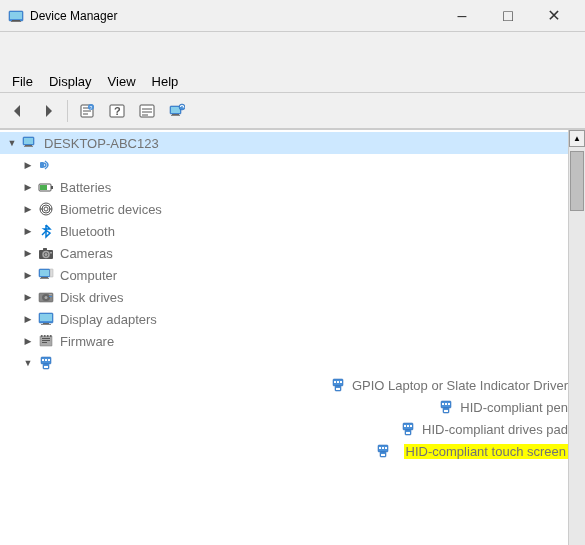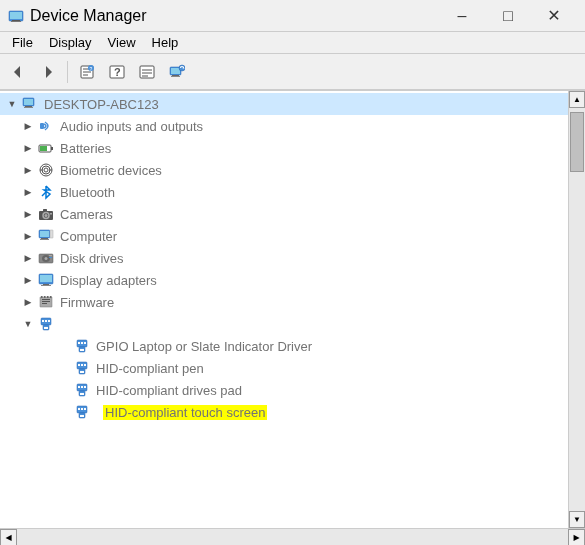--- a/index.html
+++ b/index.html
@@ -23,21 +23,21 @@
       user-select: none;
     }
     .title-bar-icon {
       width: 16px;
       height: 16px;
       margin-right: 6px;
       flex-shrink: 0;
     }
     .title-bar-text {
       flex: 1;
-      font-size: 16px;
+      font-size: 12px;
       font-weight: normal;
       color: #000;
     }
     .title-bar-buttons {
       display: flex;
       gap: 0;
     }
     .title-btn {
       width: 46px;
       height: 32px;
@@ -52,20 +52,21 @@
     }
 
     
     .menu-bar {
       height: 22px;
       background: #f0f0f0;
       display: flex;
       align-items: center;
       padding: 0 4px;
       border-bottom: 1px solid #ccc;
+      margin-top: 39px;
     }
     .menu-item {
       padding: 2px 8px;
       cursor: pointer;
       font-size: 13px;
     }
 
     
     .toolbar {
       height: 36px;
@@ -171,21 +172,21 @@
       flex-shrink: 0;
     }
 
     .item-label {
       font-size: 13px;
       color: #737373;
     }
 
     
     .indent-1 { padding-left: 20px; }
-    .indent-2 { padding-left: 56px; }
+    .indent-2 { padding-left: 56px; justify-content: flex-end; }
 
     
     .bottom-scroll-area {
       height: 17px;
       background: #f0f0f0;
       border-top: 1px solid #ccc;
       display: flex;
       align-items: center;
     }
     .h-scroll-btn {
@@ -302,21 +303,20 @@
 
       <div class="tree-item indent-1">
         <span class="chevron">▶</span>
         <span class="item-icon">
           <svg width="16" height="16" viewBox="0 0 16 16">
             <rect x="2" y="5" width="4" height="6" rx="1" fill="#4a90d9"></rect>
             <path d="M6,6 Q10,8 6,10" fill="none" stroke="#4a90d9" stroke-width="1.5"></path>
             <path d="M7,4 Q13,8 7,12" fill="none" stroke="#4a90d9" stroke-width="1.5"></path>
           </svg>
         </span>
-        <span class="item-label">Audio inputs and outputs</span>
       </div>
 
       <div class="tree-item indent-1">
         <span class="chevron">▶</span>
         <span class="item-icon">
           <svg width="16" height="16" viewBox="0 0 16 16">
             <rect x="1" y="5" width="12" height="7" rx="1" fill="white" stroke="#555" stroke-width="1"></rect>
             <rect x="13" y="7" width="2" height="3" fill="#555"></rect>
             <rect x="2" y="6" width="7" height="5" fill="#4caf50"></rect>
           </svg>

